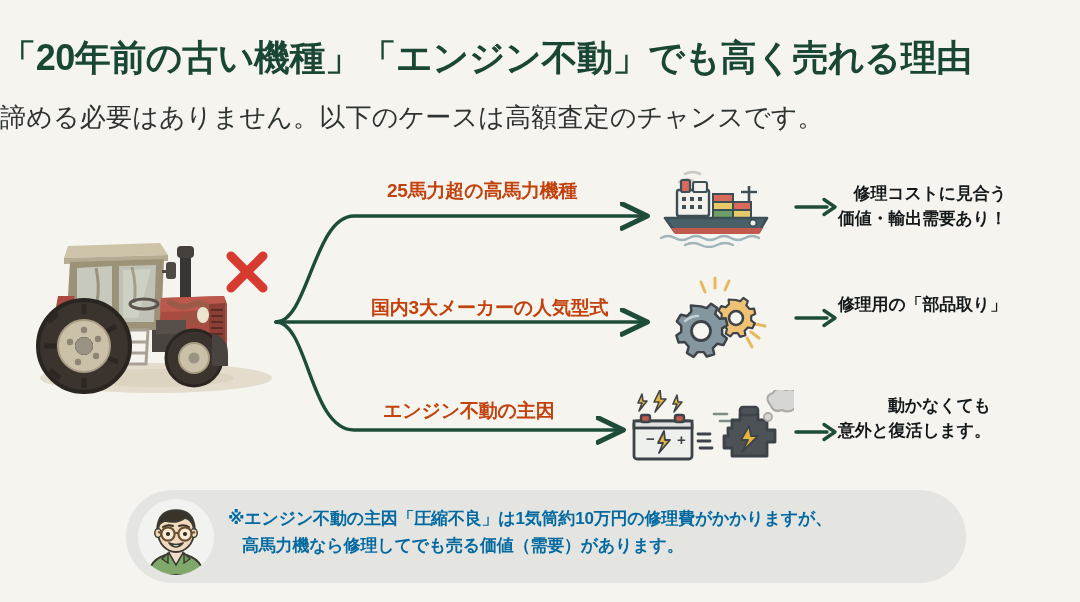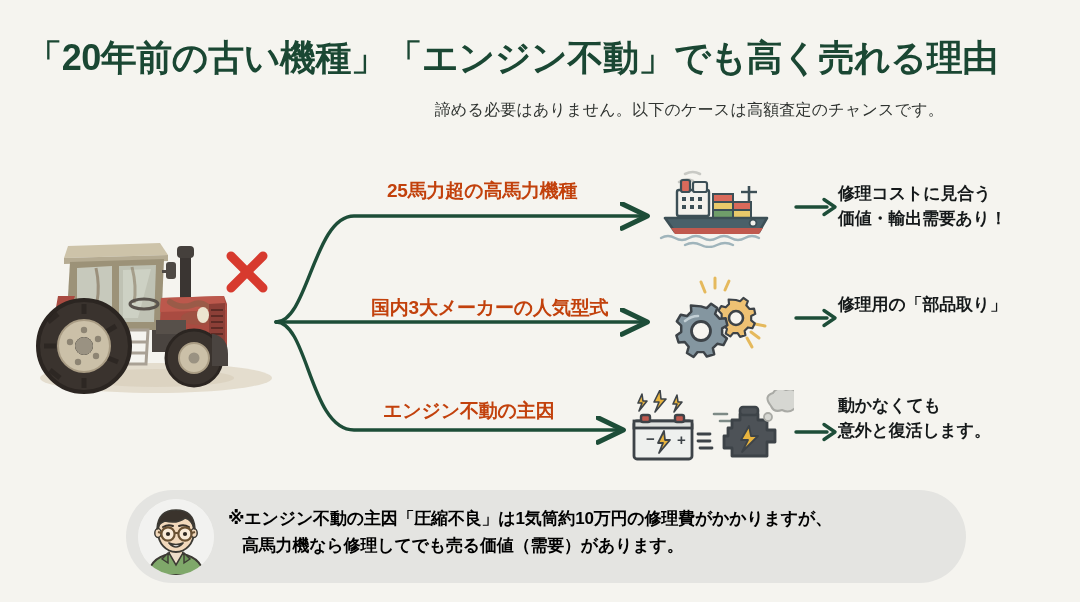--- a/index.html
+++ b/index.html
@@ -26,29 +26,28 @@
     position: absolute;
     left: 0;
     top: 34px;
     width: 972px;
     text-align: center;
     font-size: 36px;
     font-weight: 700;
     letter-spacing: -0.5px;
     color: #1a4733;
     white-space: nowrap;
-    margin-left: 26px;
   }
   .subtitle {
     position: absolute;
     left: 0;
     top: 100px;
     width: 944px;
-    text-align: right;
-    font-size: 16px;
+    text-align: left;
+    font-size: 26px;
     font-weight: 400;
     color: #2f3330;
     letter-spacing: 0.2px;
     white-space: nowrap;
   }
 
   
   .tractor-wrap {
     position: absolute;
     left: 28px;
@@ -106,20 +105,21 @@
 
   
   .result-text {
     position: absolute;
     font-size: 17px;
     font-weight: 700;
     color: #15191a;
     line-height: 1.48;
     white-space: nowrap;
     letter-spacing: -0.2px;
+    text-align: right;
   }
   .rt-1 { left: 838px; top: 181px; }
   .rt-2 { left: 838px; top: 292px; }
   .rt-3 { left: 838px; top: 393px; }
 
   
   .note-panel {
     position: absolute;
     left: 126px;
     top: 490px;
@@ -137,21 +137,21 @@
     border-radius: 50%;
     background: #f2f2f0;
     overflow: hidden;
   }
   .note-text {
     position: absolute;
     left: 228px;
     top: 506px;
     font-size: 17px;
     font-weight: 700;
-    color: #000000;
+    color: #0369a1;
     line-height: 1.58;
     letter-spacing: -0.2px;
     white-space: nowrap;
   }
   .note-text .line2 { padding-left: 14px; display: block; }
 </style>
 </head>
 <body>
 
 <div id="canvas">

